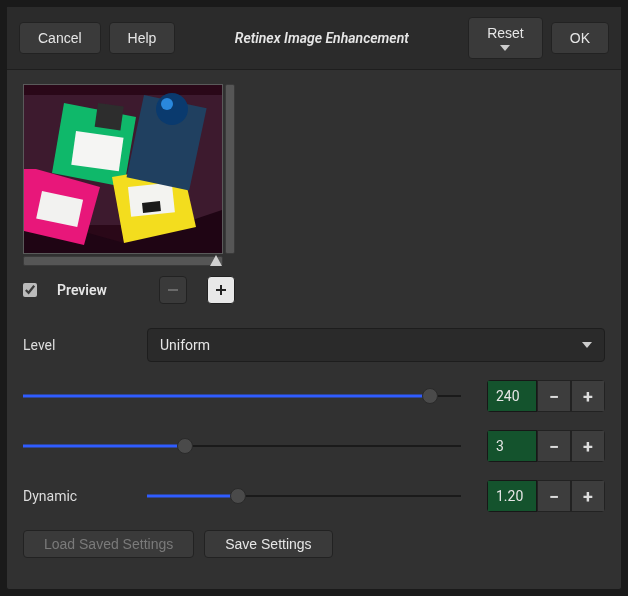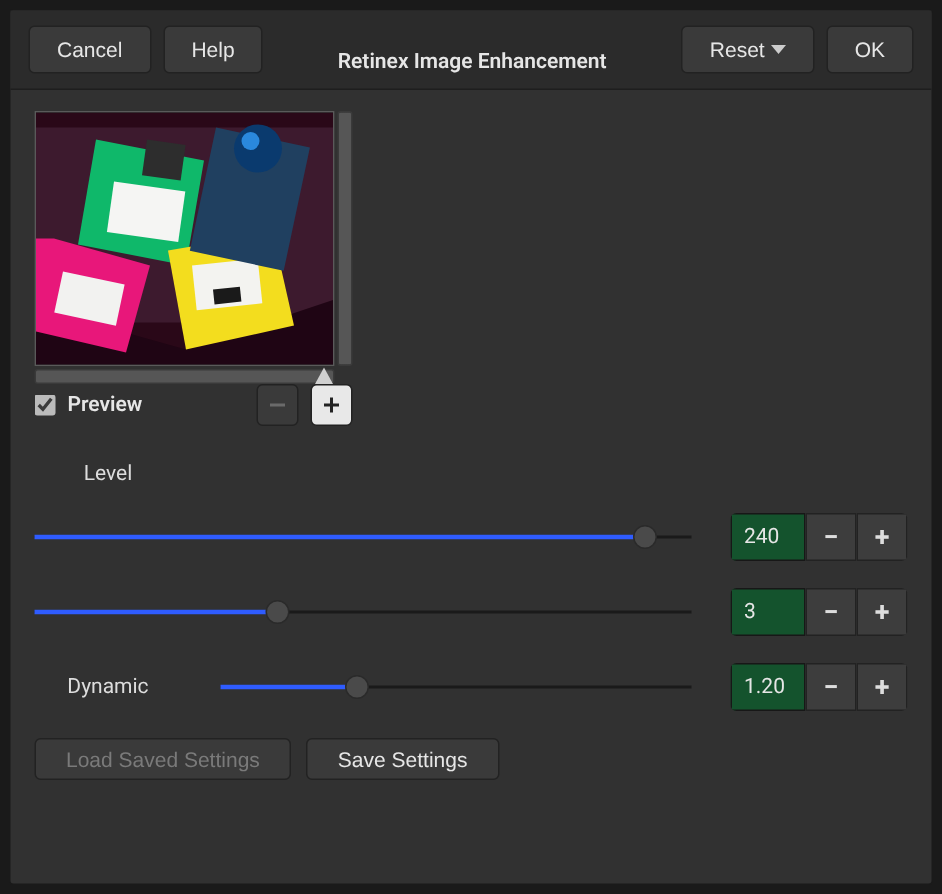--- a/index.html
+++ b/index.html
@@ -16,38 +16,38 @@
   background: #313131;
   border: 1px solid #1a1a1a;
   border-radius: 3px;
   margin: 6px;
   height: 584px;
   display: flex;
   flex-direction: column;
 }
 .titlebar {
   display: flex;
-  align-items: flex-end;
+  align-items: center;
   gap: 8px;
   padding: 10px 12px;
   background: #2b2b2b;
   border-bottom: 1px solid #1e1e1e;
 }
 .btn {
   background: #3a3a3a;
   border: 1px solid #222;
   color: #e6e6e6;
   padding: 7px 18px;
   border-radius: 4px;
   font-size: 14px;
   cursor: pointer;
 }
 .btn.disabled { color: #7a7a7a; }
-.btn-reset { display: inline-flex; align-items: center; gap: 4px; }
-.title { flex: 1; text-align: center; font-weight: 600; color: #e6e6e6; }
+.btn-reset { display: inline-flex; align-items: center; gap: 4px; flex-direction: column; }
+.title { flex: 1; text-align: center; font-weight: 600; color: #e6e6e6; font-style: italic; }
 .content { padding: 14px 16px 16px 16px; flex: 1; }
 .preview-area { display: flex; flex-direction: column; width: 218px; }
 .preview-wrap { display: flex; gap: 2px; }
 .preview-img {
   width: 200px;
   height: 170px;
   border: 1px solid #5a5a5a;
   background: #151515;
 }
 .vscroll {
@@ -71,21 +71,22 @@
   border-left: 6px solid transparent;
   border-right: 6px solid transparent;
   border-bottom: 11px solid #d0d0d0;
   align-self: flex-end;
   margin-left: -13px;
   margin-top: -3px;
 }
 .preview-row {
   display: flex;
   align-items: center;
-  gap: 8px;
+  margin-top: 10px;
+  gap: 20px;
   width: 212px;
 }
 .chk { width: 14px; height: 14px; accent-color: #bbb; }
 .preview-row .lbl { font-weight: 600; flex: 1; }
 .iconbtn {
   width: 28px; height: 28px;
   background: #3a3a3a;
   border: 1px solid #222;
   border-radius: 4px;
   display: inline-flex;
@@ -93,21 +94,20 @@
   justify-content: center;
   cursor: pointer;
 }
 .iconbtn.disabled { background: #3a3a3a; color: #6a6a6a; }
 .controls { margin-top: 24px; }
 .row {
   display: flex;
   align-items: center;
   gap: 26px;
   margin-bottom: 18px;
-  text-align: center;
 }
 .rowlabel { width: 98px; color: #ddd; }
 .select {
   flex: 1;
   height: 34px;
   background: #2a2a2a;
   border: 1px solid #1d1d1d;
   border-radius: 4px;
   display: flex;
   align-items: center;
@@ -226,20 +226,28 @@
               <rect x="5" y="1" width="2" height="10" fill="#222"></rect>
             </svg>
         </span>
       </div>
     </div>
 
     <div class="controls">
 
       <div class="row">
         <div class="rowlabel">Level</div>
+        <div class="select">
+          <span>Uniform</span>
+          <span>
+            <svg width="10" height="6" viewBox="0 0 10 6">
+                <path d="M0 0 L5 6 L10 0 Z" fill="#ccc"></path>
+              </svg>
+          </span>
+        </div>
       </div>
 
       <div class="row">
         <div class="slider">
           <div class="slider-track"></div>
           <div class="slider-fill" style="width:93%"></div>
           <div class="slider-thumb" style="left:93%"></div>
         </div>
         <div class="numbox">
           <div class="val">240</div>

